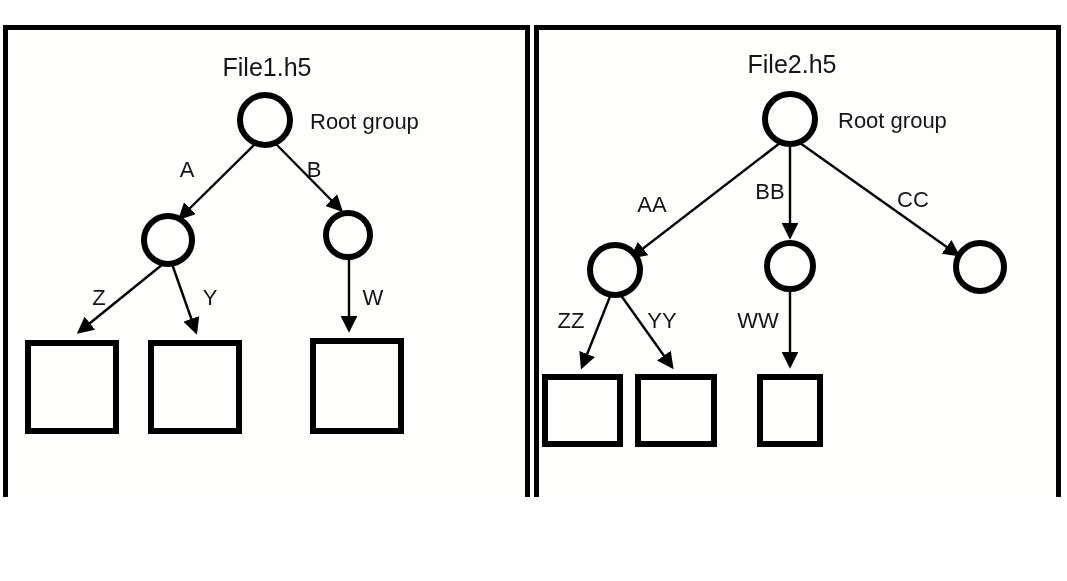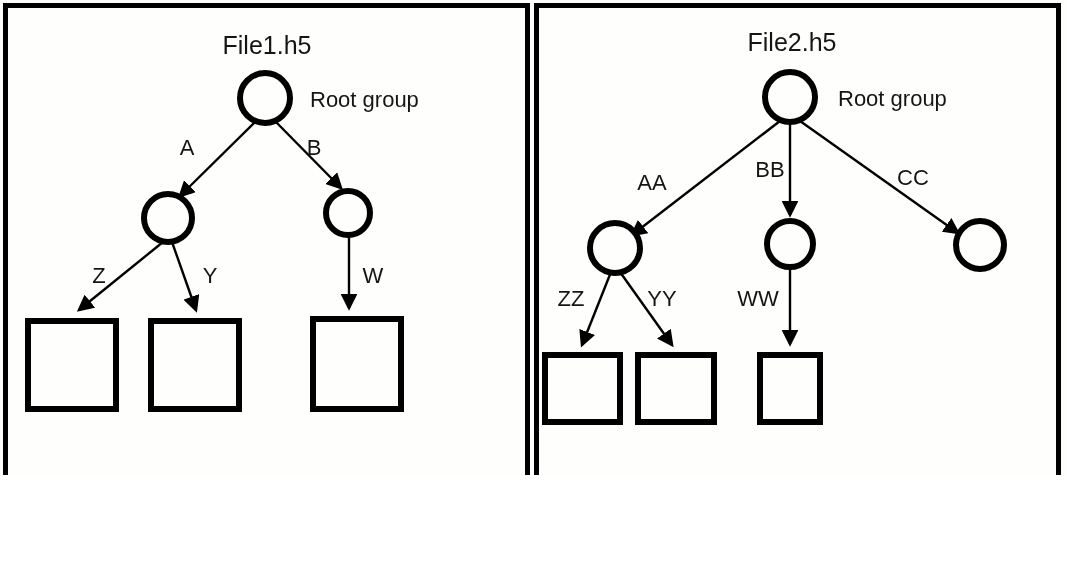--- a/index.html
+++ b/index.html
@@ -9,20 +9,21 @@
   }
   body {
     font-family: "Liberation Sans", sans-serif;
   }
   #stage {
     position: relative;
     width: 1067px;
     height: 475px;
     background: #fefffd;
     overflow: hidden;
+    margin-top: 22px;
   }
   #diagram-svg {
     position: absolute;
     left: 0;
     top: 0;
     width: 1067px;
     height: 581px;
     display: block;
   }
   .panel-frame {

